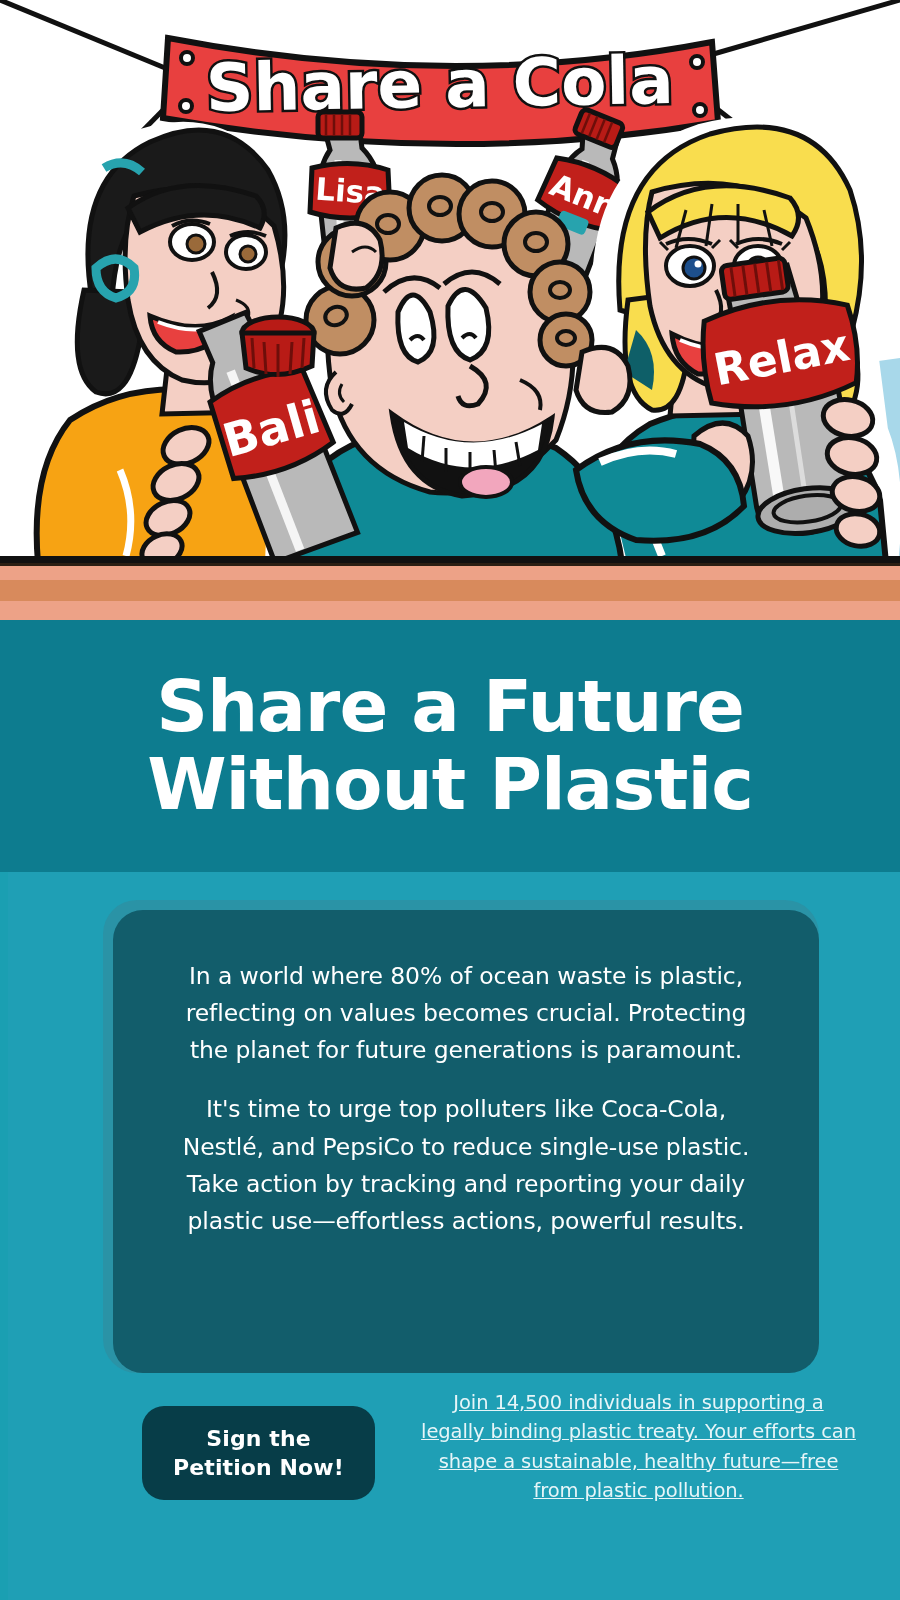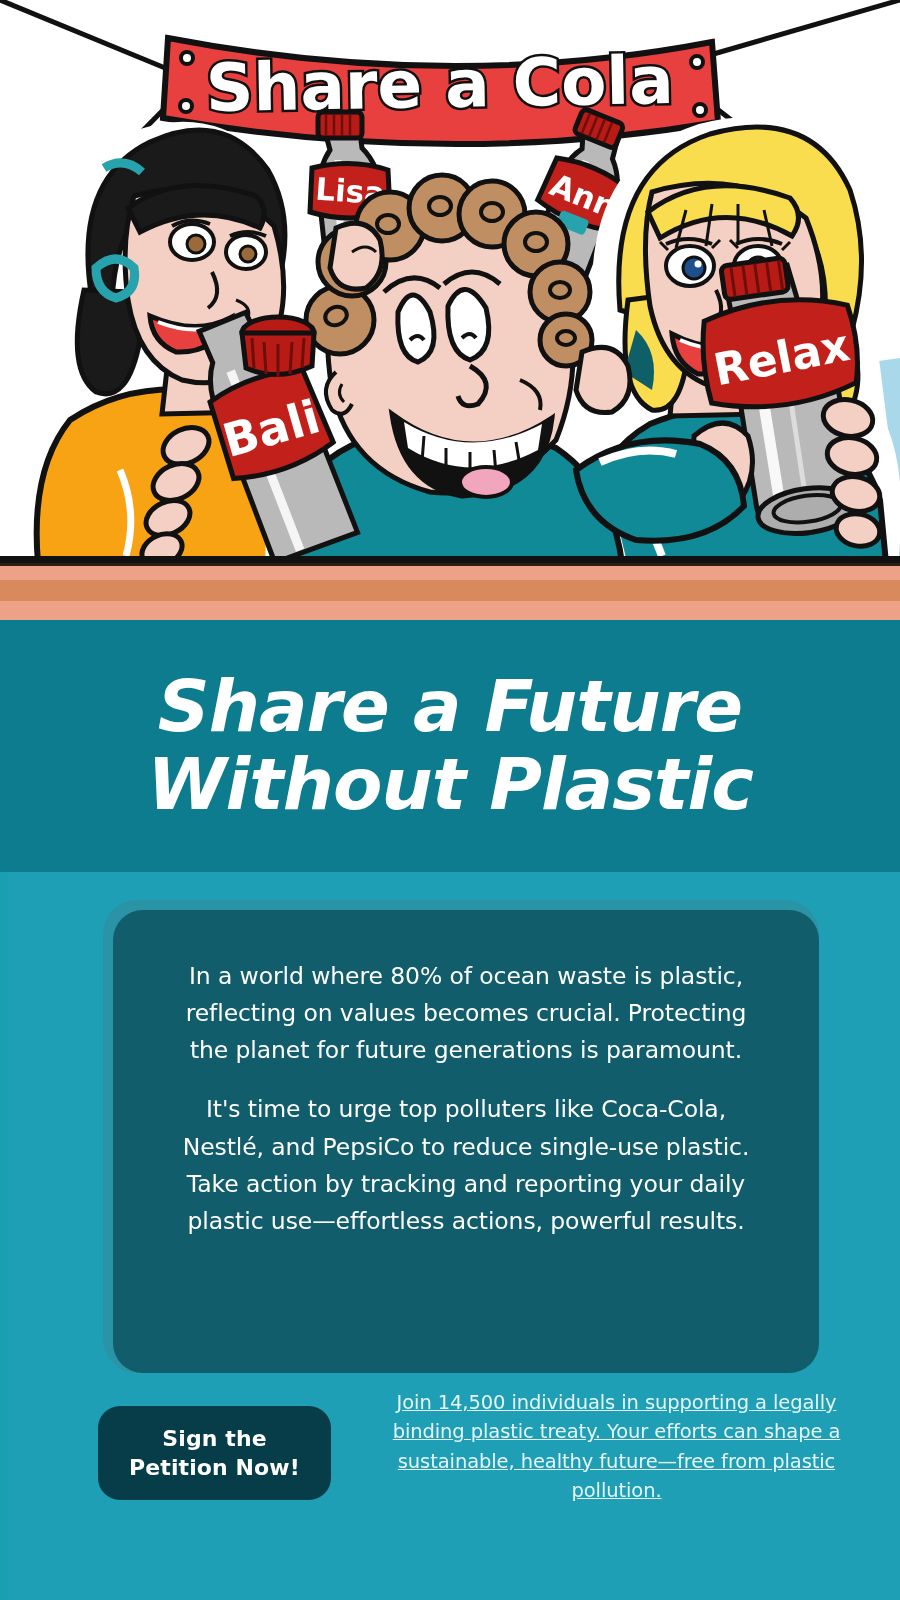--- a/index.html
+++ b/index.html
@@ -65,21 +65,20 @@
   .headline {
     margin: 0;
     color: #ffffff;
     text-align: center;
     font-family: "DejaVu Sans", sans-serif;
     font-weight: bold;
     font-size: 72px;
     line-height: 1.08;
     letter-spacing: -1px;
     padding: 0 40px;
-    font-style: italic;
   }
   .headline .ln { display: block; }
 
   
   .body-area {
     position: absolute;
     left: 8px; top: 872px;
     width: 900px; height: 728px;
     background: #1f9fb5;
   }
@@ -134,20 +133,21 @@
     color: #ffffff;
     font-family: "DejaVu Sans", sans-serif;
     font-weight: bold;
     font-size: 22px;
     line-height: 1.32;
     letter-spacing: 0.1px;
     text-align: center;
     cursor: pointer;
     padding: 18px 10px;
     box-sizing: border-box;
+    margin-left: 44px;
   }
   .cta-button .ln { display: block; }
   .footer-note {
     flex: 1 1 auto;
     margin: 0 0 0 46px;
     color: #e6f5f8;
     font-family: "DejaVu Sans", sans-serif;
     font-size: 19.5px;
     line-height: 1.5;
     text-align: center;

